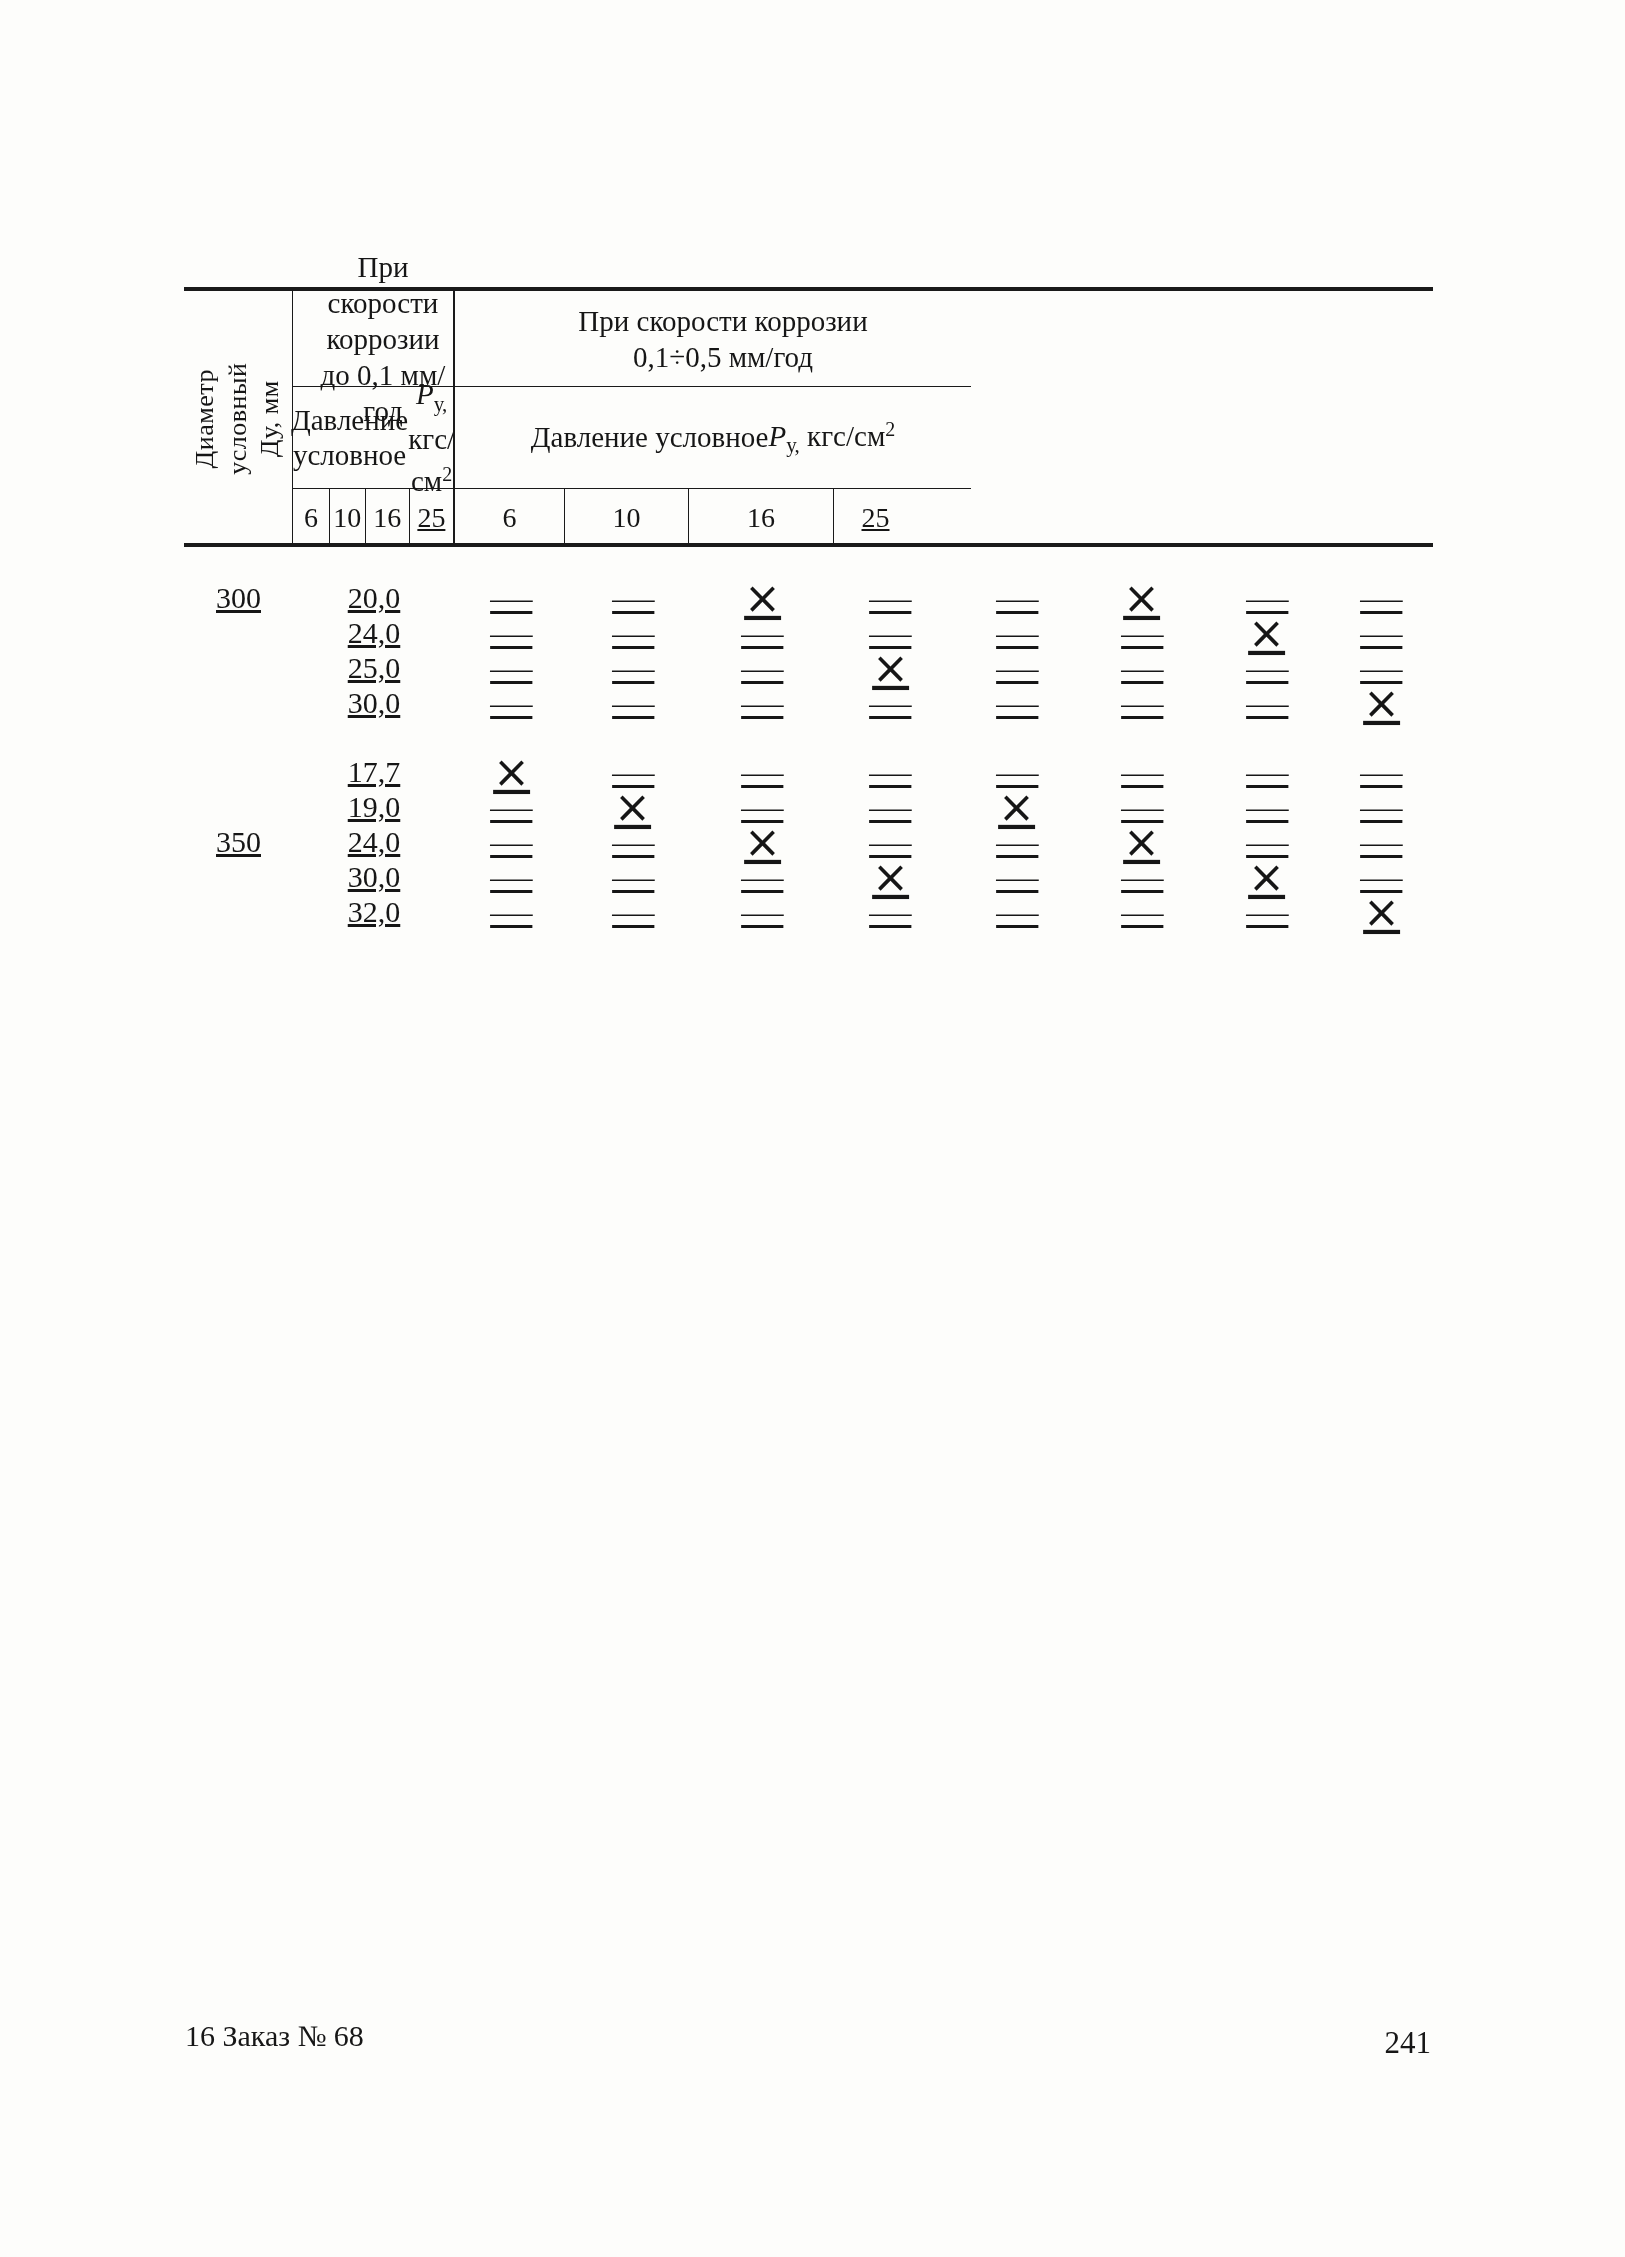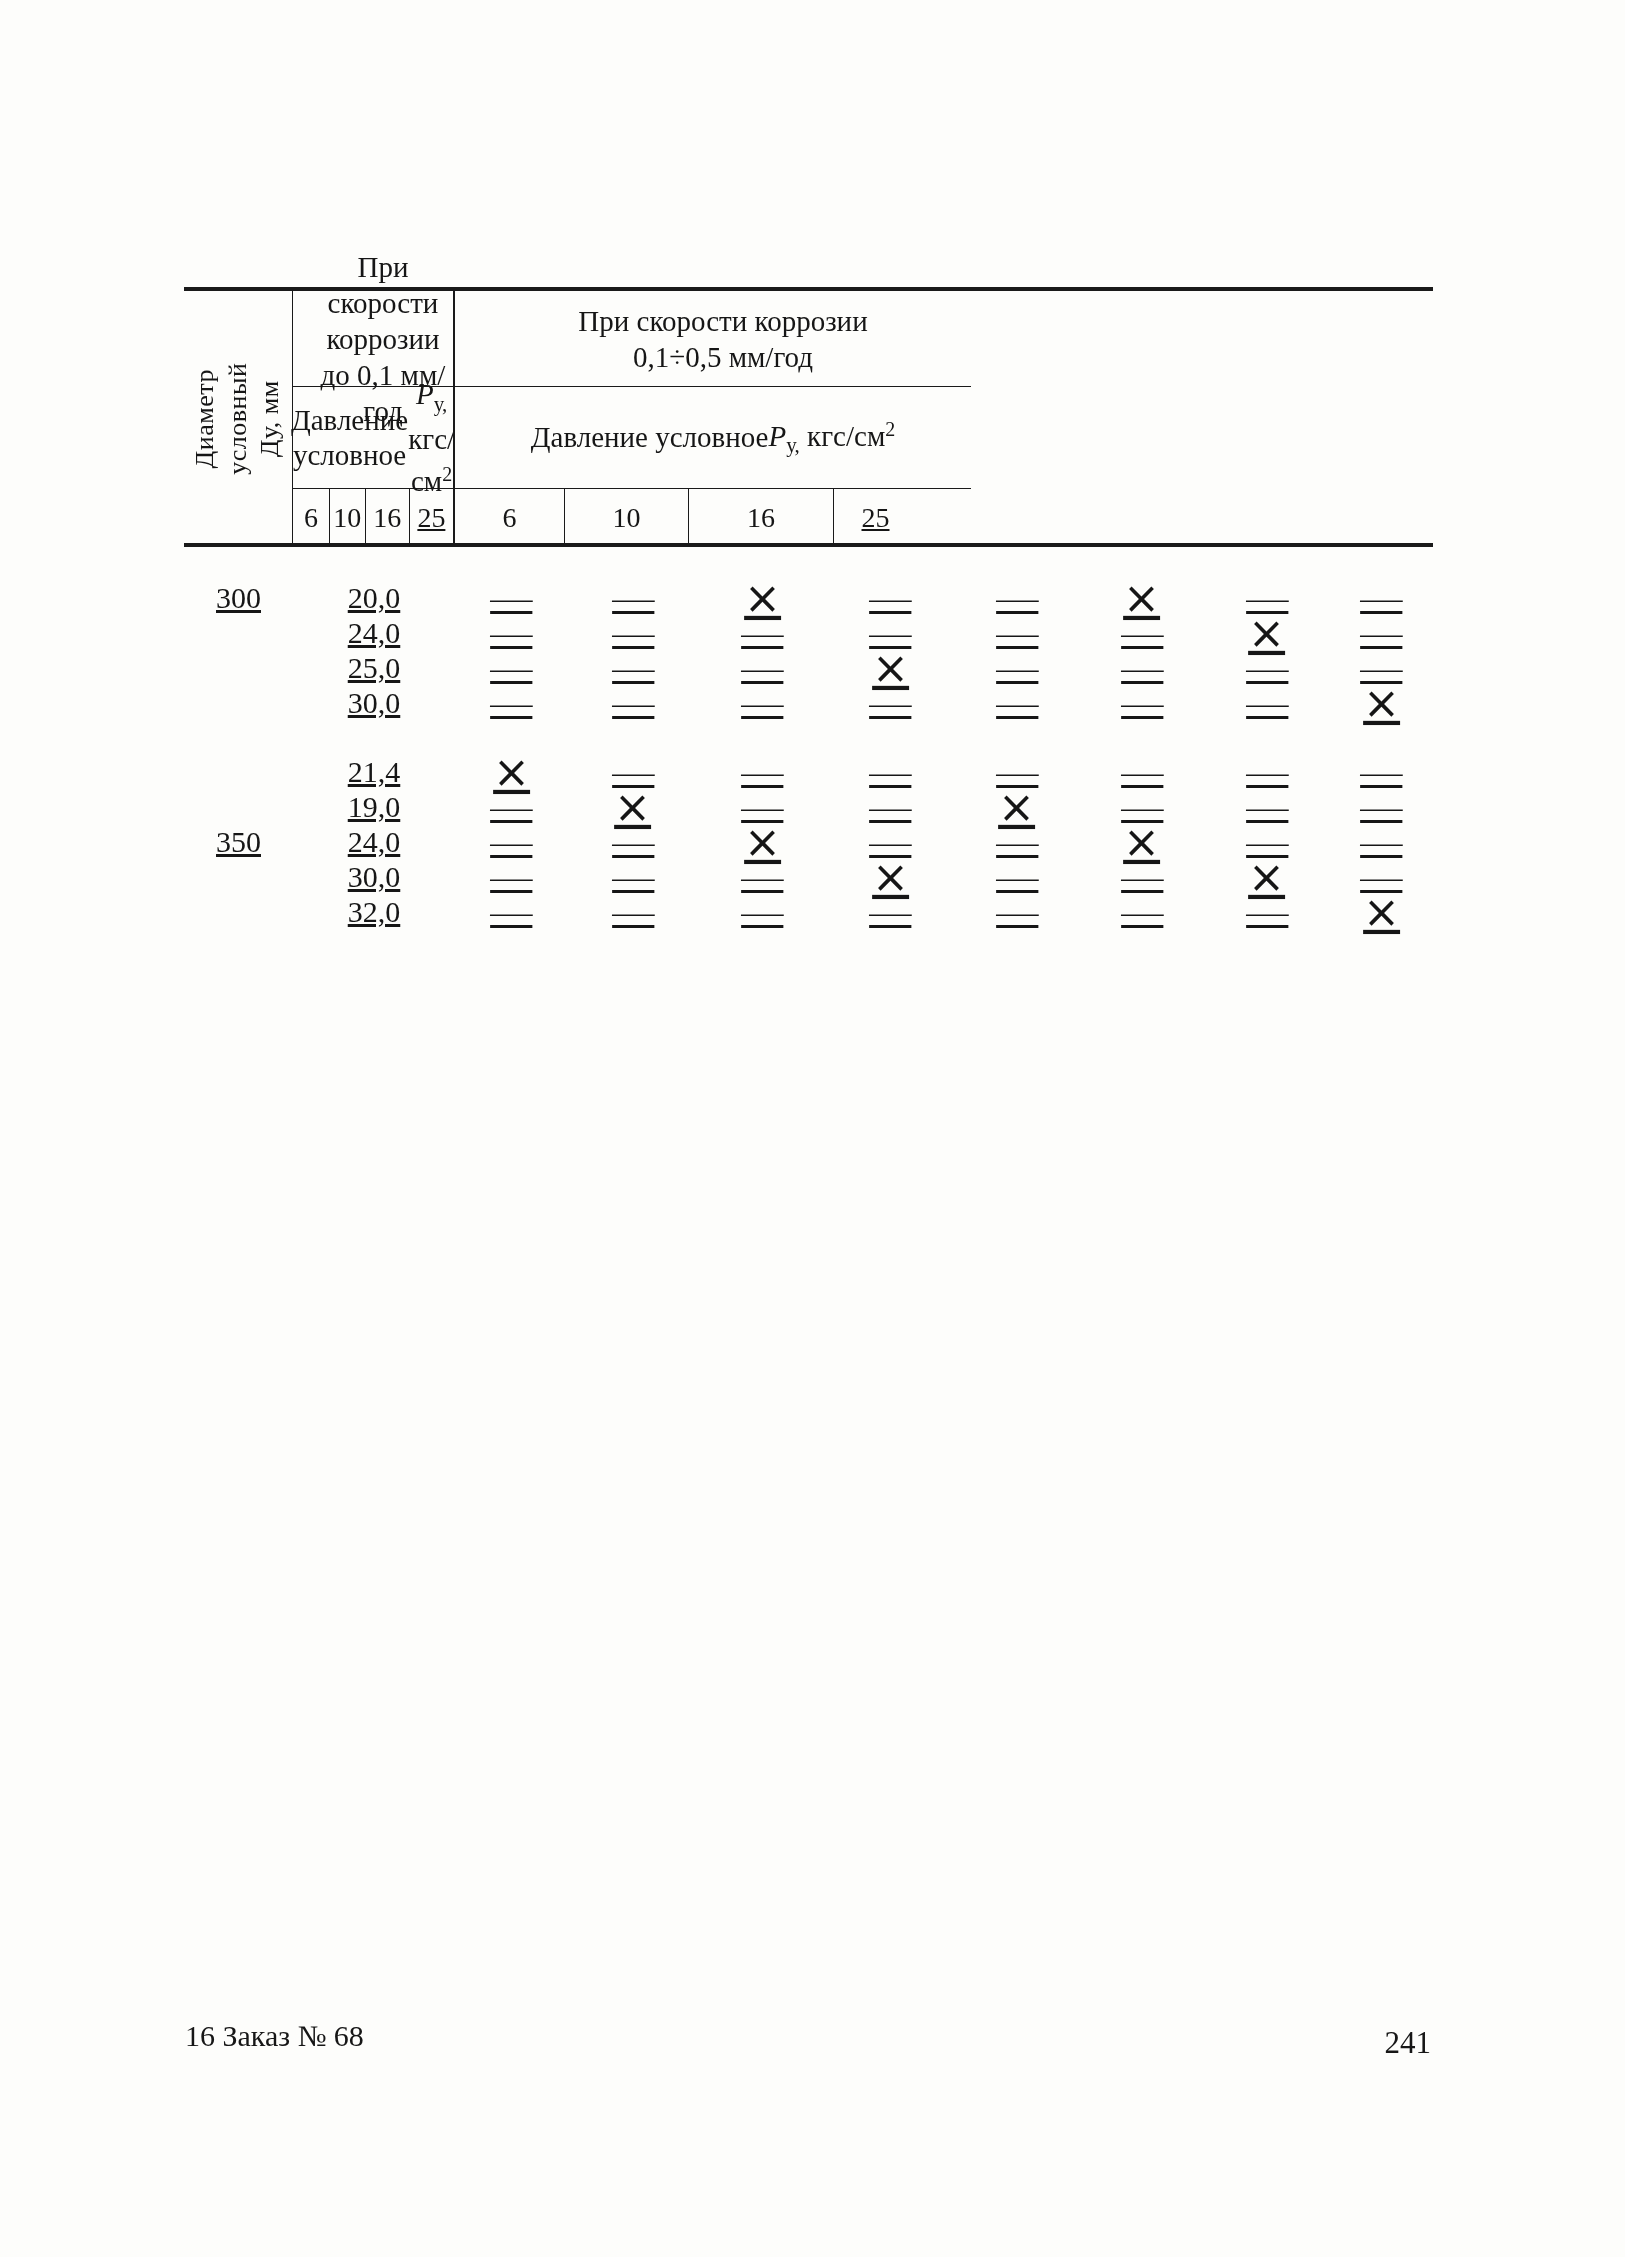--- a/index.html
+++ b/index.html
@@ -259,21 +259,21 @@
             <span class="g">—</span>
           </div>
           <div class="dcell val-x">
             <span class="g">×</span>
           </div>
         </div>
       </div>
       <div class="rgroup rgroup-1">
         <div class="drow">
           <div class="dcell"></div>
-          <div class="dcell">21,4</div>
+          <div class="dcell">17,7</div>
           <div class="dcell val-x">
             <span class="g">×</span>
           </div>
           <div class="dcell val-dash">
             <span class="g">—</span>
           </div>
           <div class="dcell val-dash">
             <span class="g">—</span>
           </div>
           <div class="dcell val-dash">

